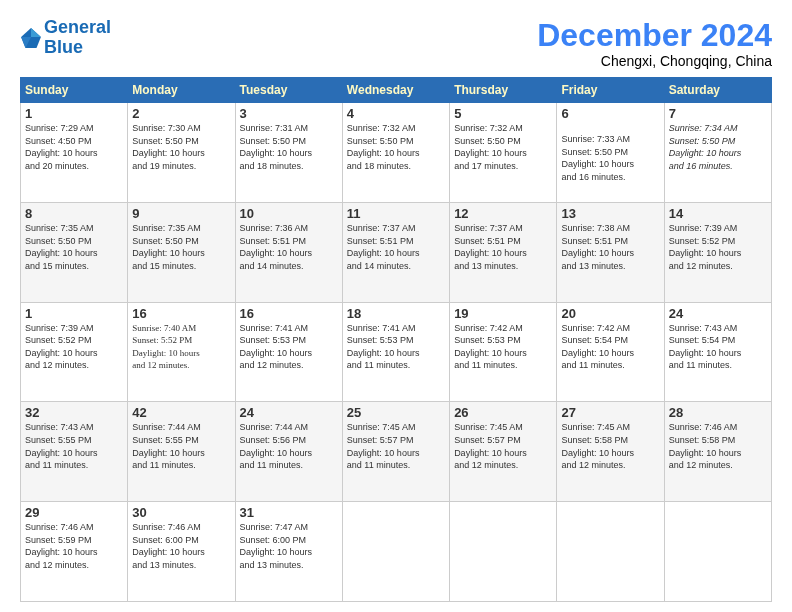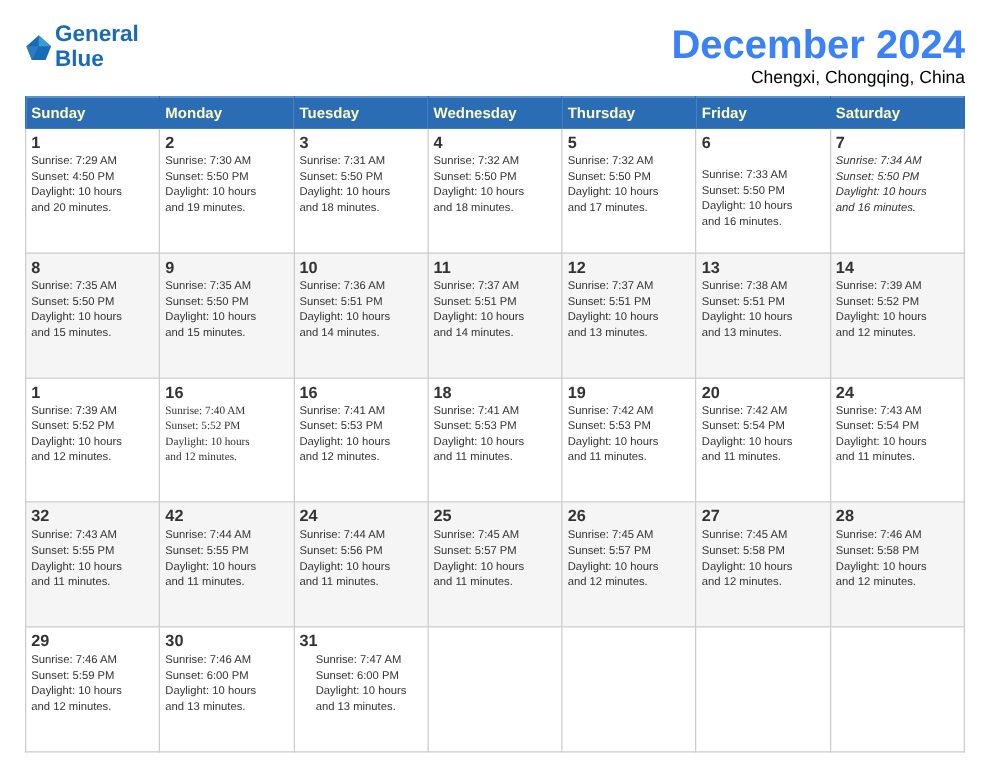--- a/index.html
+++ b/index.html
@@ -347,21 +347,21 @@
           </td>
           <td>
             <span class="day-number">30</span>
             <div class="day-info" style="white-space: pre-line;">Sunrise: 7:46 AM
 Sunset: 6:00 PM
 Daylight: 10 hours
 and 13 minutes.</div>
           </td>
           <td>
             <span class="day-number">31</span>
-            <div class="day-info" style="white-space: pre-line; margin-left: 13px;">Sunrise: 7:47 AM
+            <div class="day-info" style="white-space: pre-line;">Sunrise: 7:47 AM
 Sunset: 6:00 PM
 Daylight: 10 hours
 and 13 minutes.</div>
           </td>
           <td class="empty-cell"></td>
           <td class="empty-cell"></td>
           <td class="empty-cell"></td>
           <td class="empty-cell"></td>
         </tr>
       </tbody>

